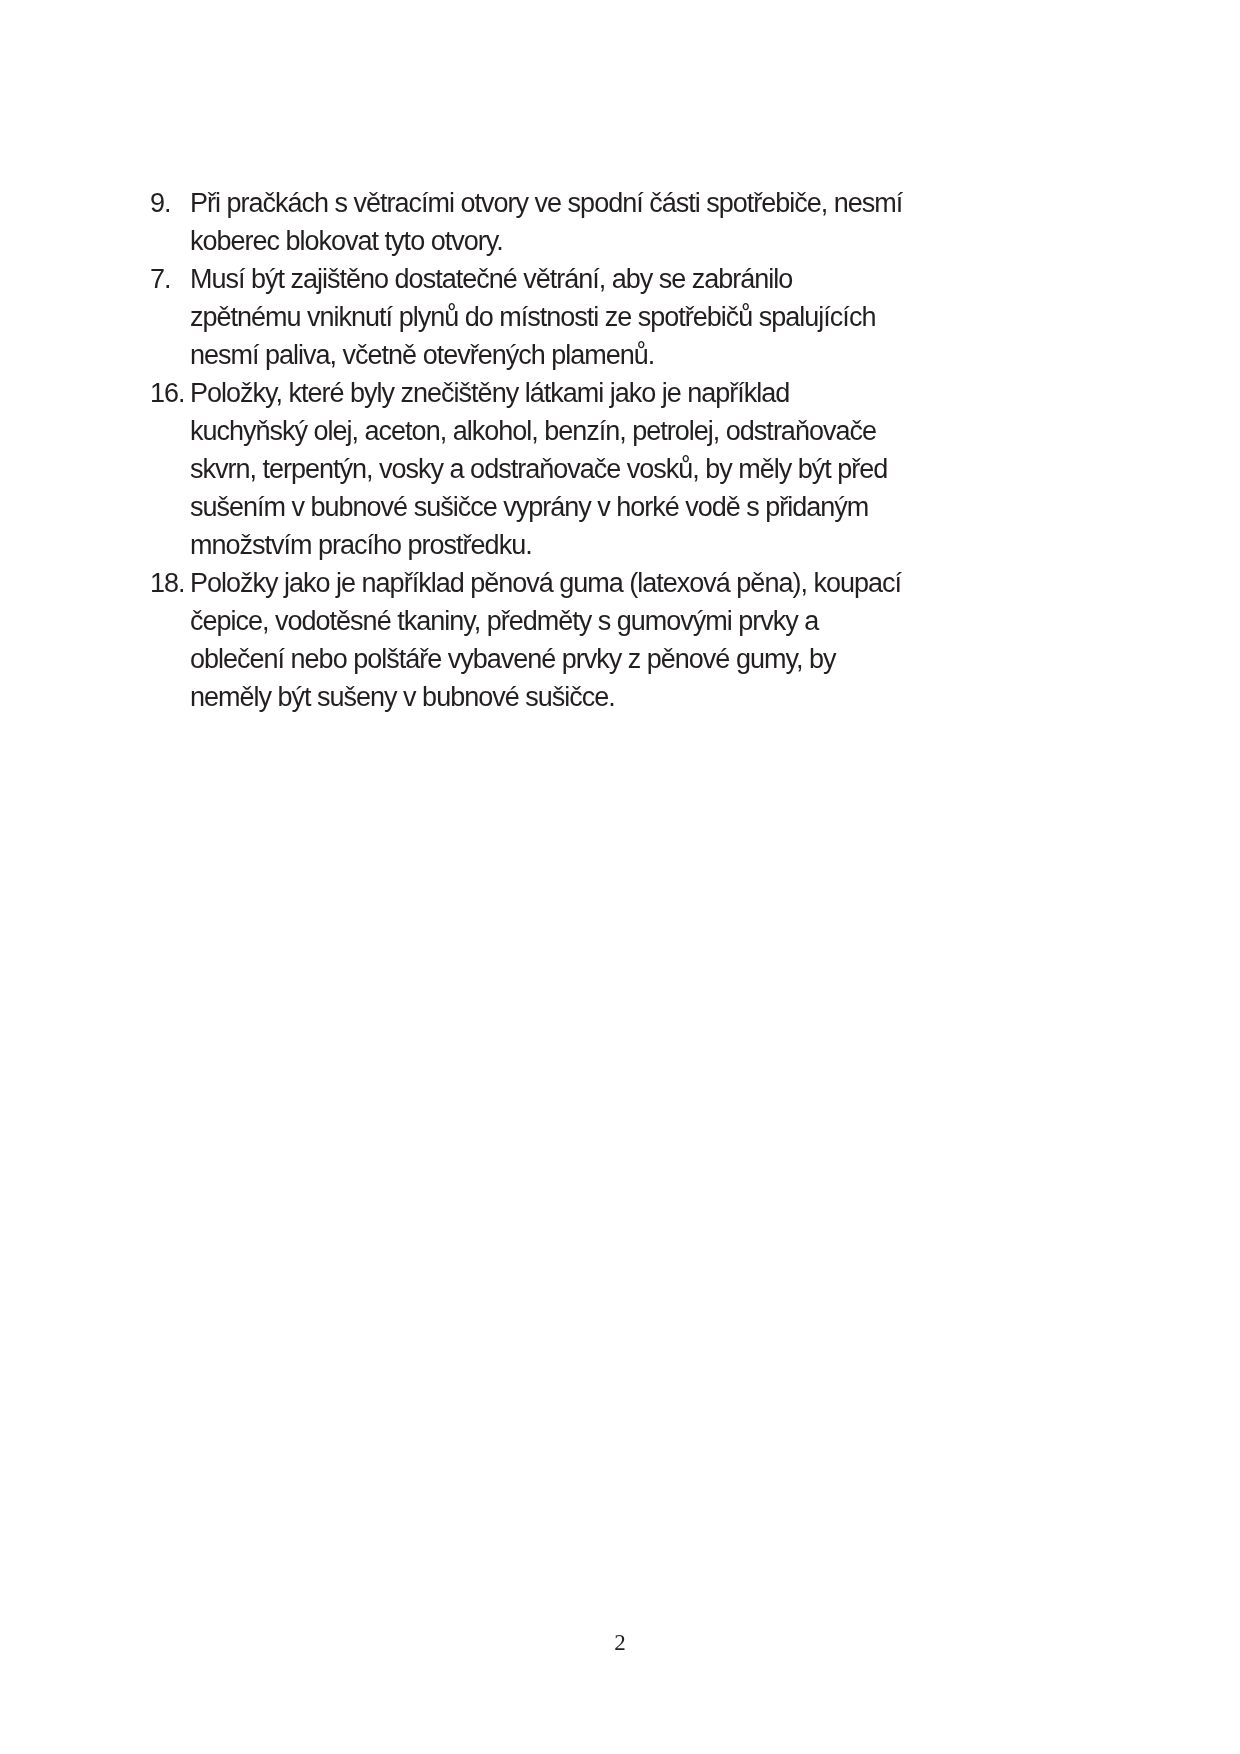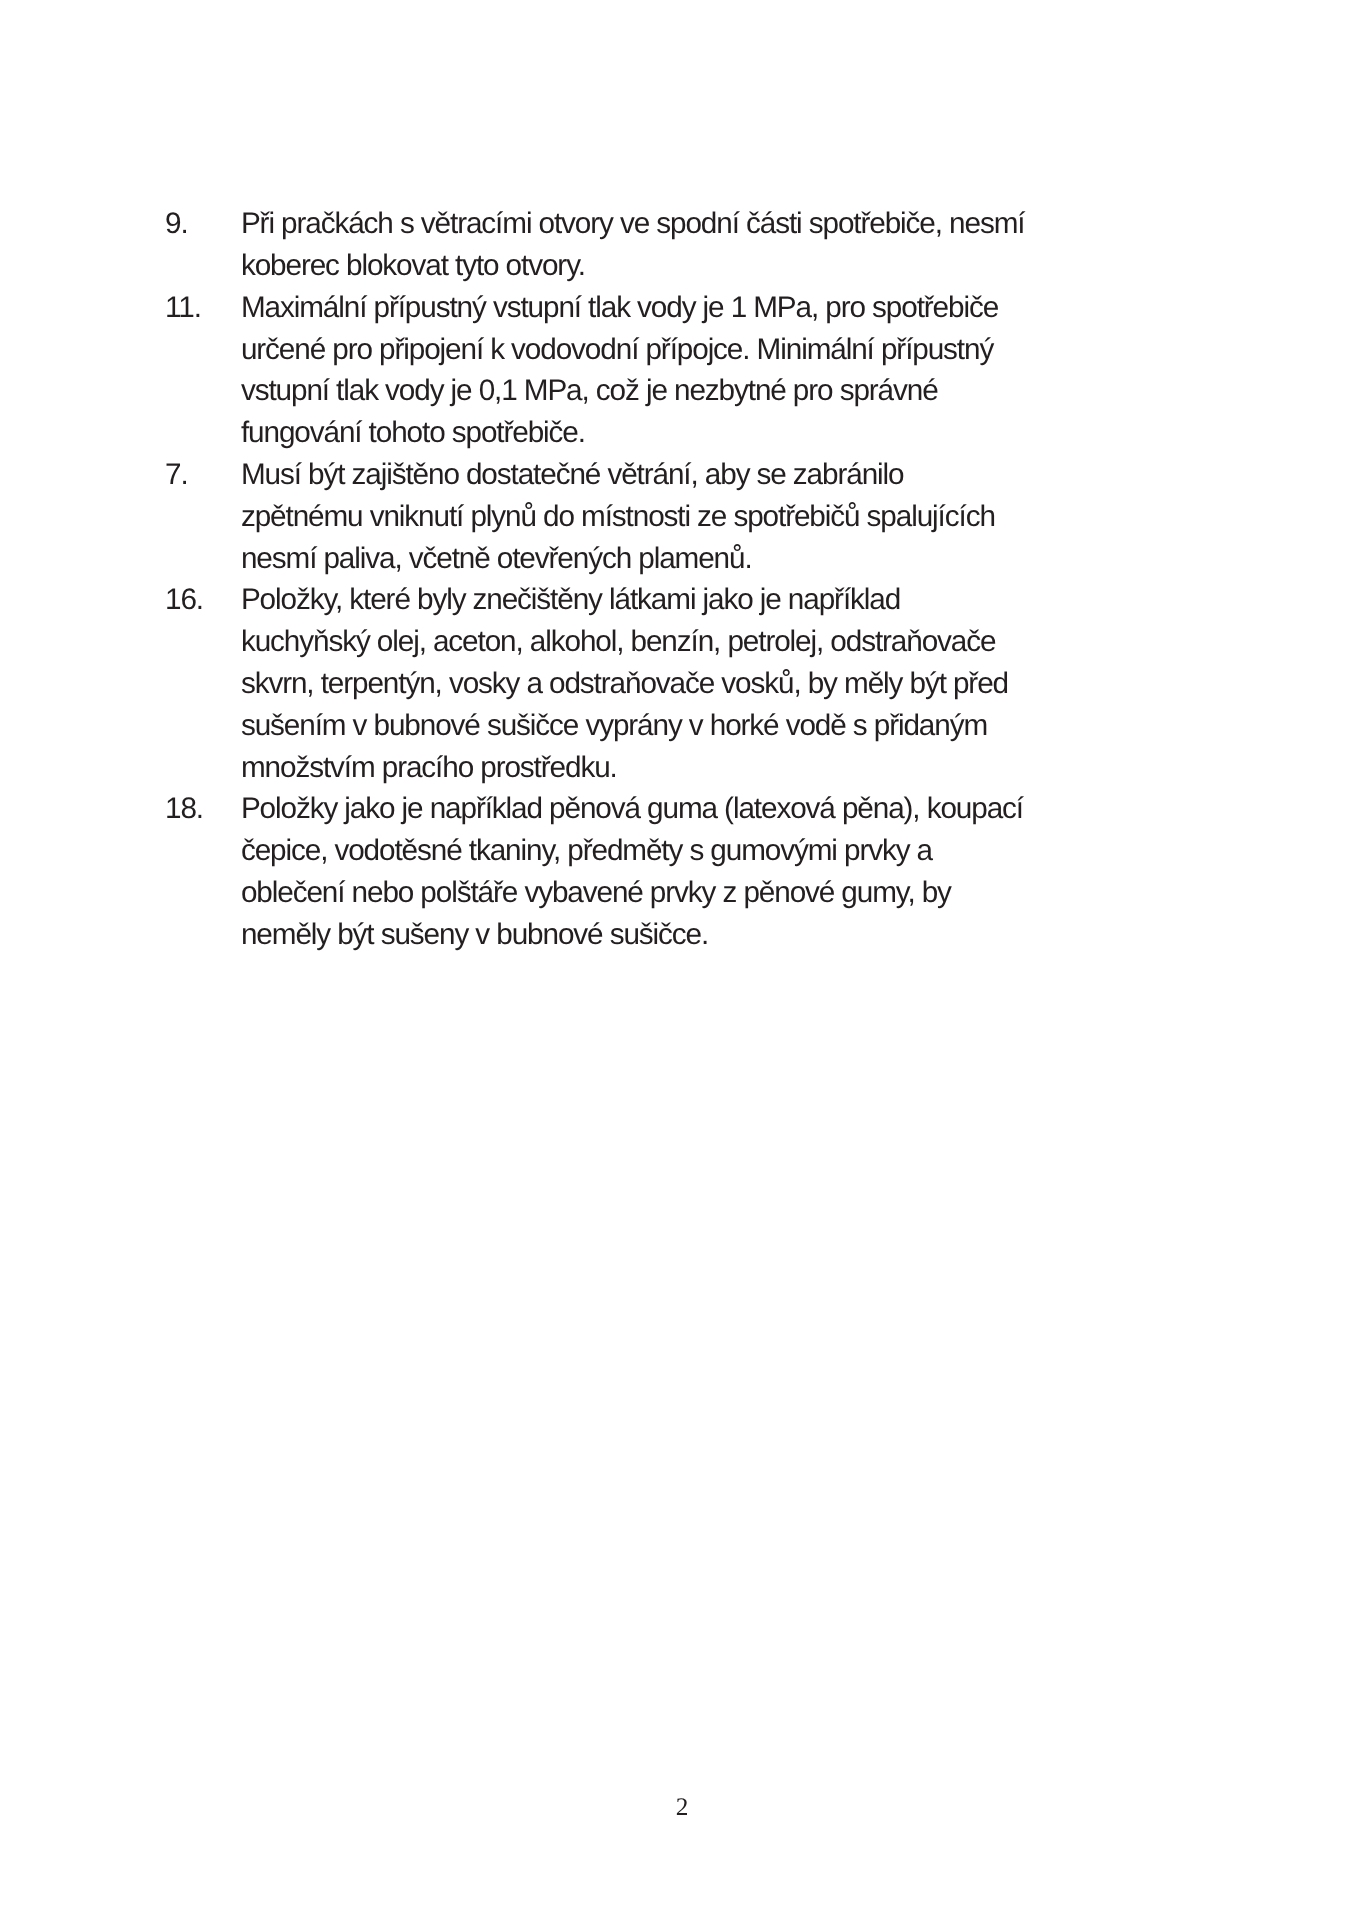--- a/index.html
+++ b/index.html
@@ -30,21 +30,20 @@
     display: flex;
     align-items: flex-start;
   }
   .item .num {
     flex: 0 0 40px;
     width: 40px;
   }
   .item .txt {
     flex: 1 1 auto;
     white-space: pre-line;
-    margin-left: 29px;
   }
   .page-number {
     position: absolute;
     top: 1630px;
     left: 0;
     width: 1240px;
     text-align: center;
     font-family: "Liberation Serif", serif;
     font-size: 23px;
     color: #231f20;
@@ -58,27 +57,20 @@
 
   <div class="instruction-list">
 
     <div class="item">
       <span class="num">9.</span>
       <span class="txt">Při pračkách s větracími otvory ve spodní části spotřebiče, nesmí
 koberec blokovat tyto otvory.</span>
     </div>
 
 
-    <div class="item">
-      <span class="num">11.</span>
-      <span class="txt">Maximální přípustný vstupní tlak vody je 1 MPa, pro spotřebiče
-určené pro připojení k vodovodní přípojce. Minimální přípustný
-vstupní tlak vody je 0,1 MPa, což je nezbytné pro správné
-fungování tohoto spotřebiče.</span>
-    </div>
 
 
 
 
     <div class="item">
       <span class="num">7.</span>
       <span class="txt">Musí být zajištěno dostatečné větrání, aby se zabránilo
 zpětnému vniknutí plynů do místnosti ze spotřebičů spalujících
 nesmí paliva, včetně otevřených plamenů.</span>
     </div>

